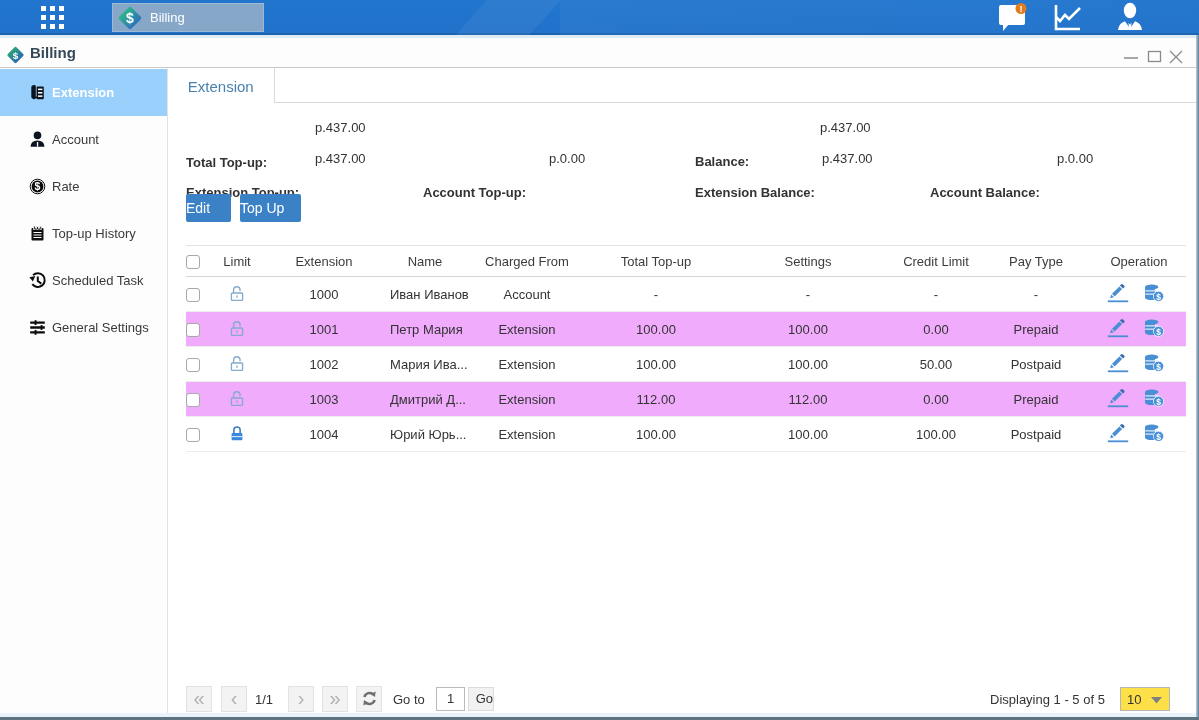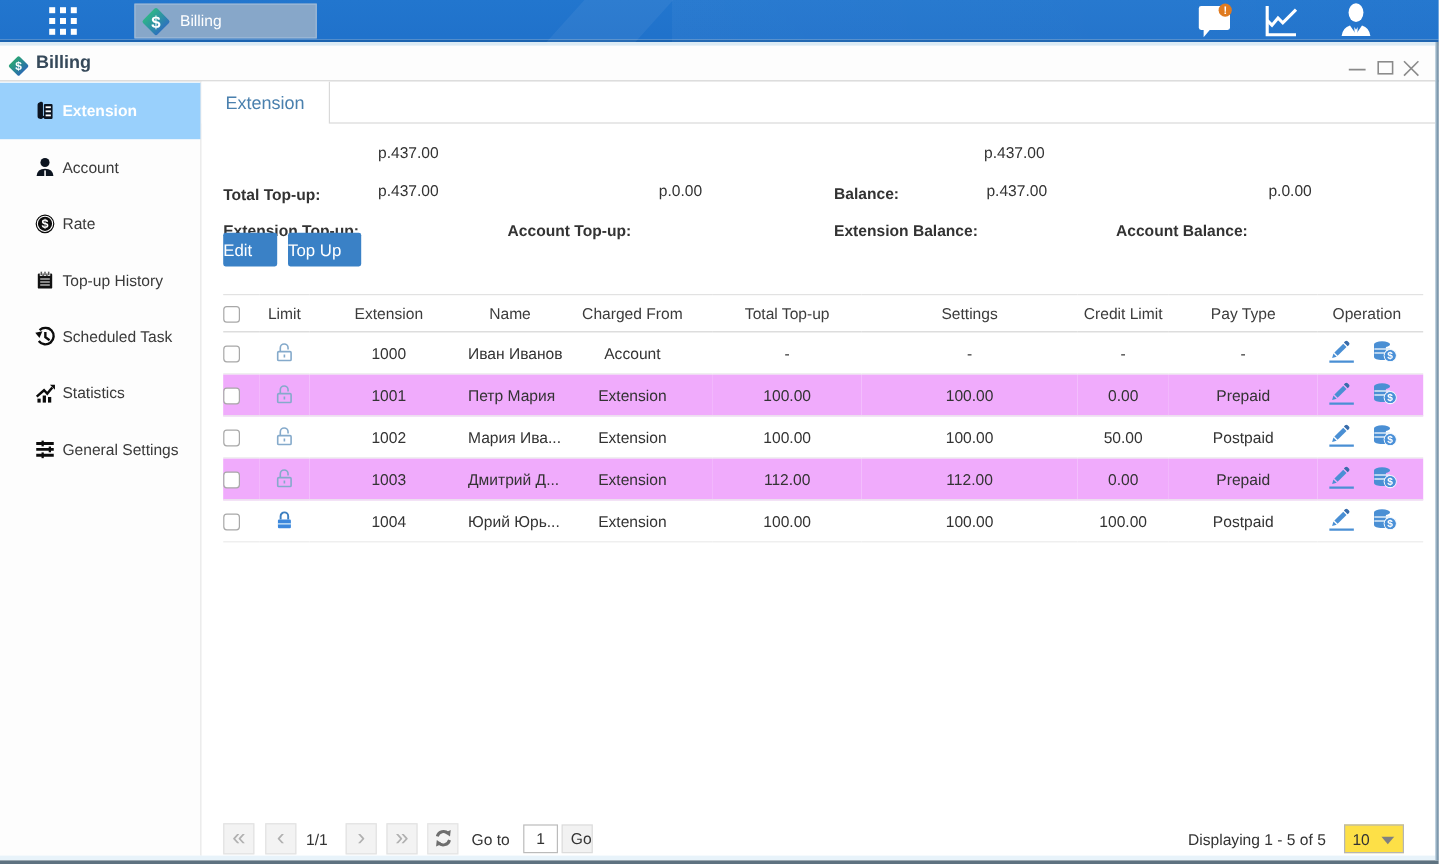--- a/index.html
+++ b/index.html
@@ -185,31 +185,20 @@
         </svg>
       <span class="lbl">Top-up History</span>
     </div>
     <div class="menuitem">
       <svg width="17" height="17" viewBox="0 0 17 17">
           <path d="M4.0 3.1 A6.9 6.9 0 1 1 3.3 12.2" fill="none" stroke="#0c0c0c" stroke-width="2"></path>
           <polygon points="0.4,5.2 6.3,4.1 3.9,9.6" fill="#0c0c0c"></polygon>
           <path d="M8.8 4.6 V9 L12.3 11.6" stroke="#0c0c0c" stroke-width="2" fill="none"></path>
         </svg>
       <span class="lbl">Scheduled Task</span>
-    </div>
-    <div class="menuitem">
-      <svg width="17" height="17" viewBox="0 0 17 17">
-          <rect x="2.2" y="13.2" width="2.7" height="3.3" fill="#0c0c0c"></rect>
-          <rect x="6.6" y="10.6" width="2.7" height="5.9" fill="#0c0c0c"></rect>
-          <rect x="11" y="11.8" width="2.7" height="4.7" fill="#0c0c0c"></rect>
-          <rect x="13.9" y="9.4" width="0" height="0" fill="#0c0c0c"></rect>
-          <path d="M1.6 11.6 L7.7 6.2 L10.4 9.0 L14.6 4.0" stroke="#0c0c0c" stroke-width="2" fill="none"></path>
-          <polygon points="12.6,1.6 16.8,1.6 16.8,5.8" fill="#0c0c0c"></polygon>
-        </svg>
-      <span class="lbl">Statistics</span>
     </div>
     <div class="menuitem">
       <svg width="17" height="17" viewBox="0 0 17 17">
           <path d="M1.2 3.6 h14.6 M1.2 8.5 h14.6 M1.2 13.4 h14.6" stroke="#0c0c0c" stroke-width="2.4"></path>
           <rect x="5.6" y="1.2" width="1.9" height="4.8" fill="#0c0c0c"></rect>
           <rect x="11.6" y="6.1" width="1.9" height="4.8" fill="#0c0c0c"></rect>
           <rect x="5.6" y="11" width="1.9" height="4.8" fill="#0c0c0c"></rect>
         </svg>
       <span class="lbl">General Settings</span>
     </div>

